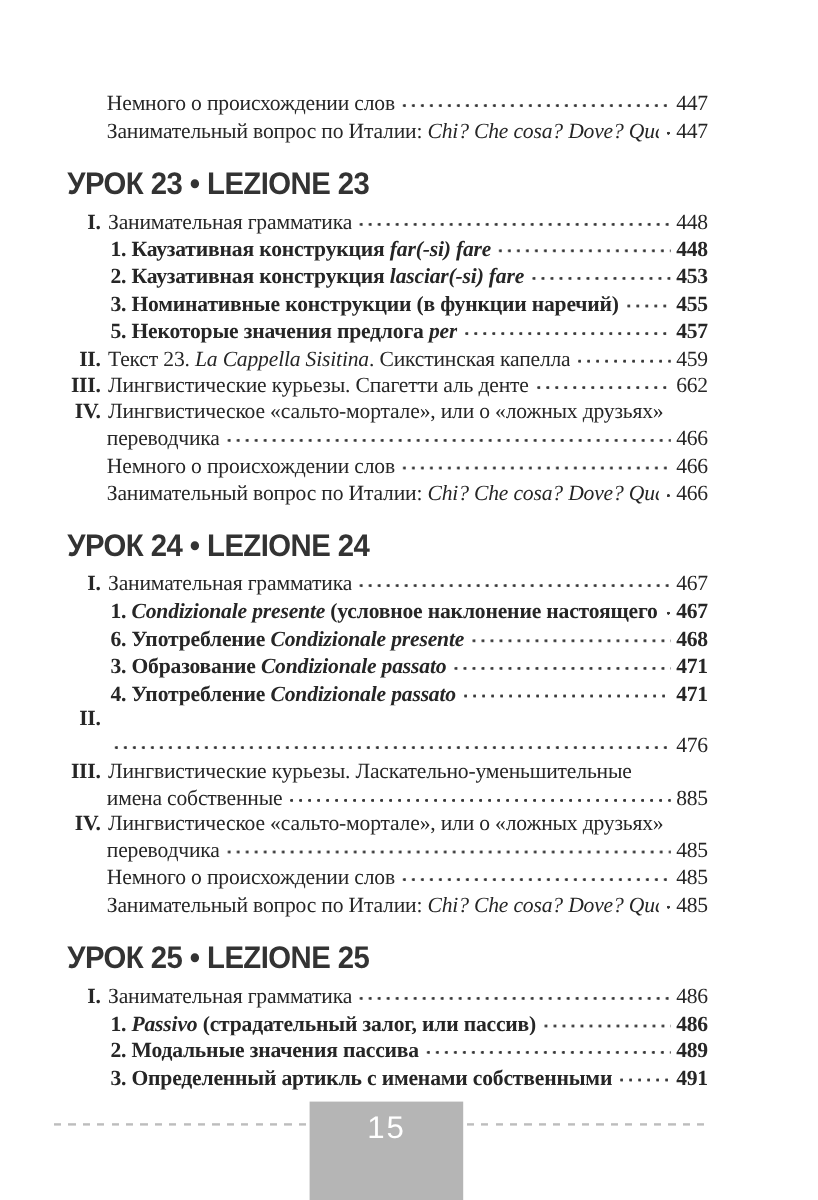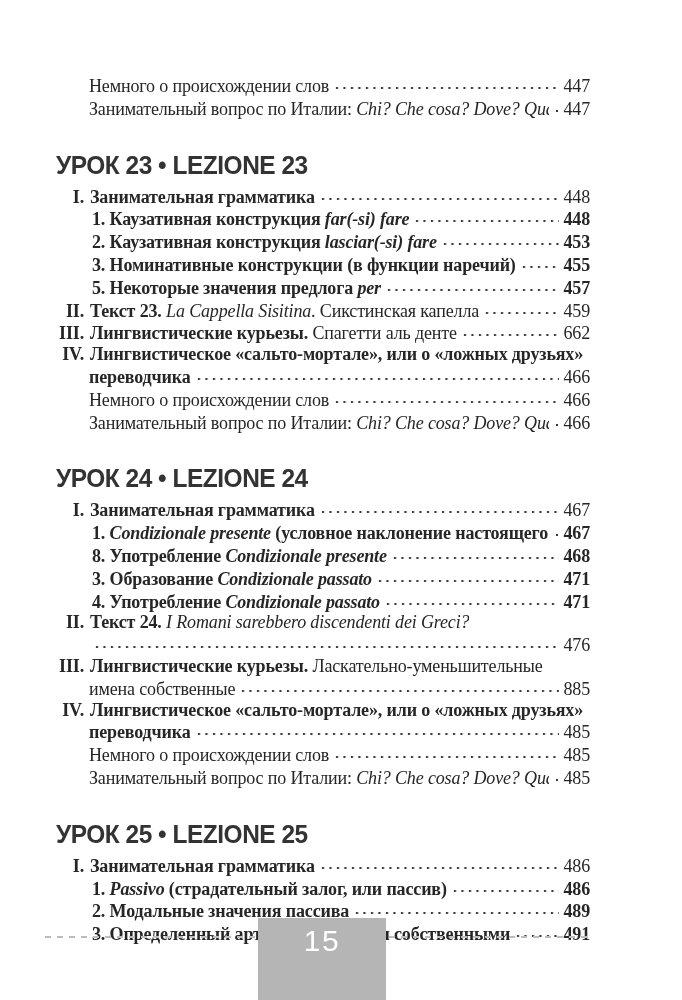--- a/index.html
+++ b/index.html
@@ -33,35 +33,35 @@
   }
   .entry .num {
     flex: 0 0 28px;
     text-align: right;
     margin-right: 6px;
     font-weight: bold;
   }
   .entry.sub  { padding-left: 36px; font-weight: bold; }
   .entry.cont { padding-left: 33px; }
   .entry .text { flex: 0 1 auto; overflow: hidden; }
-  .seg-bold { font-weight: bold; }
+  .seg-bold { font-weight: normal; }
   .seg-italic { font-style: italic; }
   .leader {
     flex: 1 1 auto;
     min-width: 5px;
     height: 1em;
     align-self: baseline;
     margin: 0 4px 0 5px;
     background-image: radial-gradient(circle at 3px 50%, #3a3a3a 1.05px, rgba(0,0,0,0) 1.45px);
     background-size: 7.5px 4px;
     background-repeat: repeat-x;
     background-position: left calc(100% - 2px);
   }
   .pg { flex: 0 0 auto; }
-  .section { margin-top: 30px; }
+  .section { margin-top: 18px; }
   .section-title {
     font-family: "Liberation Sans", sans-serif;
     font-size: 26px;
     font-weight: bold;
     letter-spacing: -0.5px;
     line-height: 30px;
     color: #333333;
     margin: 0 0 5px 0;
     transform: scaleX(0.94);
     transform-origin: left center;
@@ -81,21 +81,21 @@
     top: 918px;
     width: 128px;
     height: 82px;
     background: #b5b5b5;
     text-align: center;
   }
   .pagebox .pagenum {
     display: inline-block;
     margin-top: 6px;
     font-family: "Liberation Sans", sans-serif;
-    font-size: 30px;
+    font-size: 26px;
     letter-spacing: 1.5px;
     color: #ffffff;
   }
 </style>
 </head>
 <body>
 
 <div class="page">
   <div class="content" id="toc-root">
       <div class="entry cont">
@@ -175,37 +175,36 @@
           <span class="text"><span class="seg-bold">Занимательная грамматика</span></span>
           <span class="leader"></span>
           <span class="pg">467</span>
         </div>
         <div class="entry sub">
           <span class="text"><span>1. </span><span class="seg-italic">Condizionale presente</span><span> (условное наклонение настоящего времени)</span></span>
           <span class="leader"></span>
           <span class="pg">467</span>
         </div>
         <div class="entry sub">
-          <span class="text"><span>8. Употребление </span><span class="seg-italic">Condizionale presente</span></span>
+          <span class="text"><span>6. Употребление </span><span class="seg-italic">Condizionale presente</span></span>
           <span class="leader"></span>
           <span class="pg">468</span>
         </div>
         <div class="entry sub">
           <span class="text"><span>3. Образование </span><span class="seg-italic">Condizionale passato</span></span>
           <span class="leader"></span>
           <span class="pg">471</span>
         </div>
         <div class="entry sub">
           <span class="text"><span>4. Употребление </span><span class="seg-italic">Condizionale passato</span></span>
           <span class="leader"></span>
           <span class="pg">471</span>
         </div>
         <div class="entry">
           <span class="num">II.</span>
-          <span class="text"><span class="seg-bold">Текст 24.</span><span> </span><span class="seg-italic">I Romani sarebbero discendenti dei Greci?</span></span>
         </div>
         <div class="entry cont">
           <span class="leader"></span>
           <span class="pg">476</span>
         </div>
         <div class="entry">
           <span class="num">III.</span>
           <span class="text"><span class="seg-bold">Лингвистические курьезы.</span><span> Ласкательно-уменьшительные</span></span>
         </div>
         <div class="entry cont">

